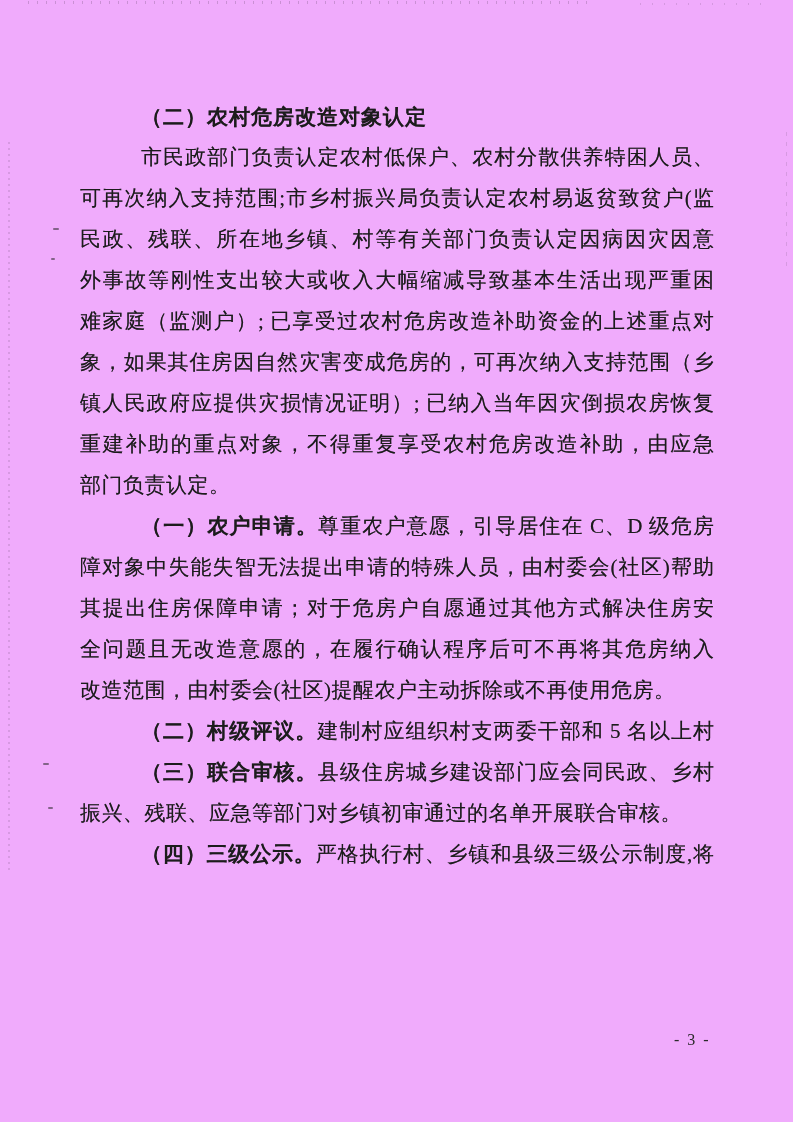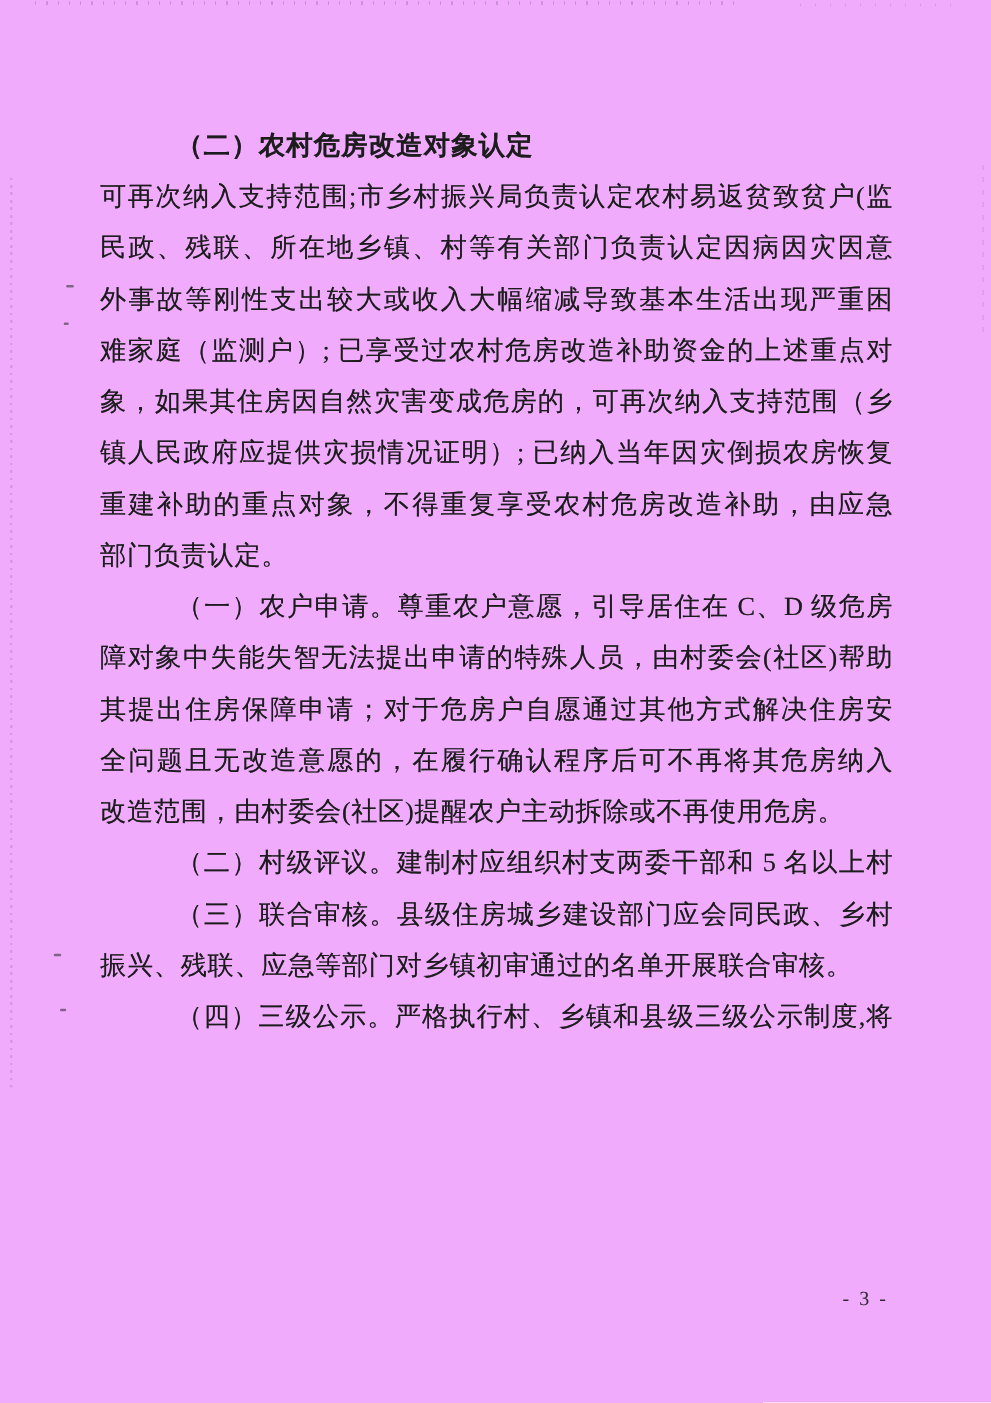--- a/index.html
+++ b/index.html
@@ -36,21 +36,21 @@
     text-align: justify;
     text-align-last: justify;
     letter-spacing: 0;
   }
   .line.indent { text-indent: 61px; }
   .line.heading {
     font-weight: bold;
     font-family: "Liberation Sans", "DejaVu Sans", sans-serif;
     letter-spacing: 1px;
   }
-  .line .lead { font-weight: normal; margin-top: 35px; }
+  .line .lead { font-weight: bold; margin-top: 35px; }
   .pagenum {
     position: absolute;
     top: 1031px;
     left: 674px;
     font-size: 16px;
     letter-spacing: 2px;
     color: #2a2a2a;
   }
   
   .artifact { position: absolute; pointer-events: none; }
@@ -90,20 +90,21 @@
   <div class="artifact dash dash-1"></div>
   <div class="artifact dash dash-2"></div>
   <div class="artifact dash dash-3"></div>
   <div class="artifact dash dash-4"></div>
   <div class="artifact speck speck-1"></div>
 
   <main class="content">
 
     <div class="line heading indent"><span>（二）农村危房改造对象认定</span></div>
 
+    <div class="line indent fill"><span>市民政部门负责认定农村低保户、农村分散供养特困人员、</span></div>
     <div class="line fill"><span>可再次纳入支持范围;市乡村振兴局负责认定农村易返贫致贫户(监</span></div>
     <div class="line fill"><span>民政、残联、所在地乡镇、村等有关部门负责认定因病因灾因意</span></div>
     <div class="line fill"><span>外事故等刚性支出较大或收入大幅缩减导致基本生活出现严重困</span></div>
     <div class="line fill"><span>难家庭（监测户）; 已享受过农村危房改造补助资金的上述重点对</span></div>
     <div class="line fill"><span>象，如果其住房因自然灾害变成危房的，可再次纳入支持范围（乡</span></div>
     <div class="line fill"><span>镇人民政府应提供灾损情况证明）; 已纳入当年因灾倒损农房恢复</span></div>
     <div class="line fill"><span>重建补助的重点对象，不得重复享受农村危房改造补助，由应急</span></div>
     <div class="line"><span>部门负责认定。</span></div>
 
 

